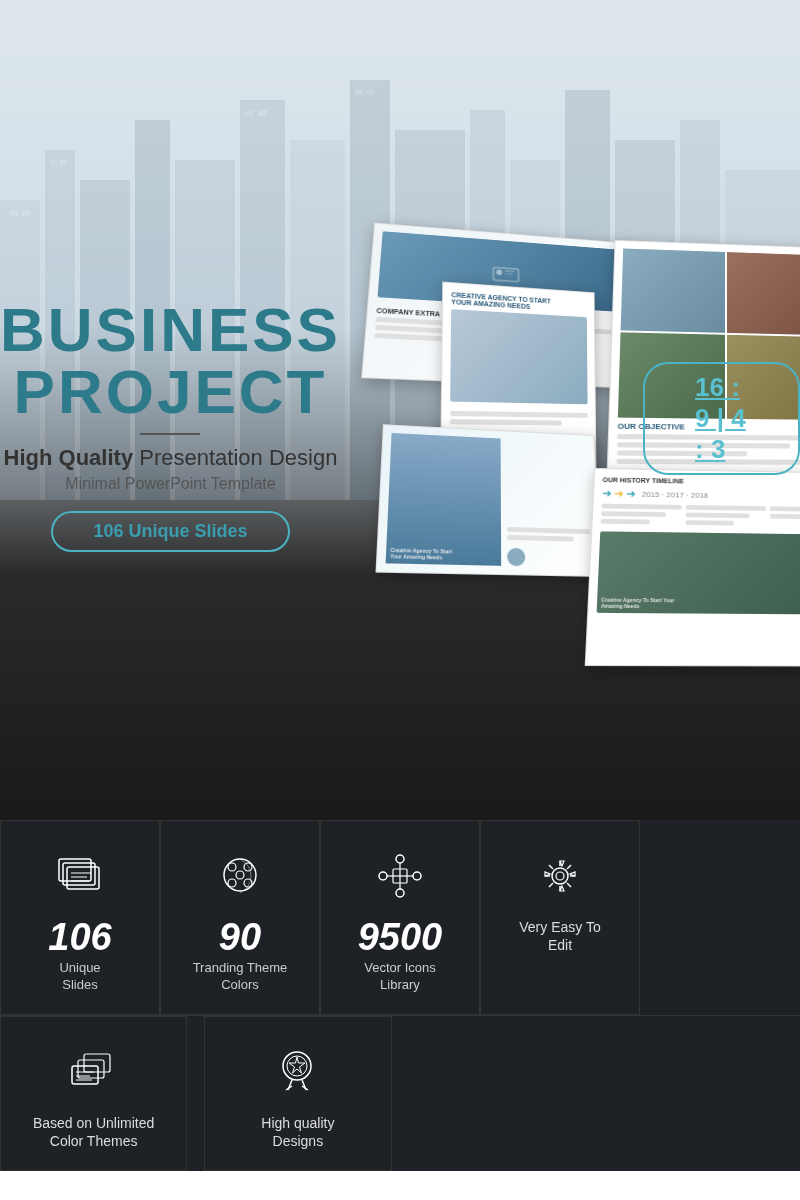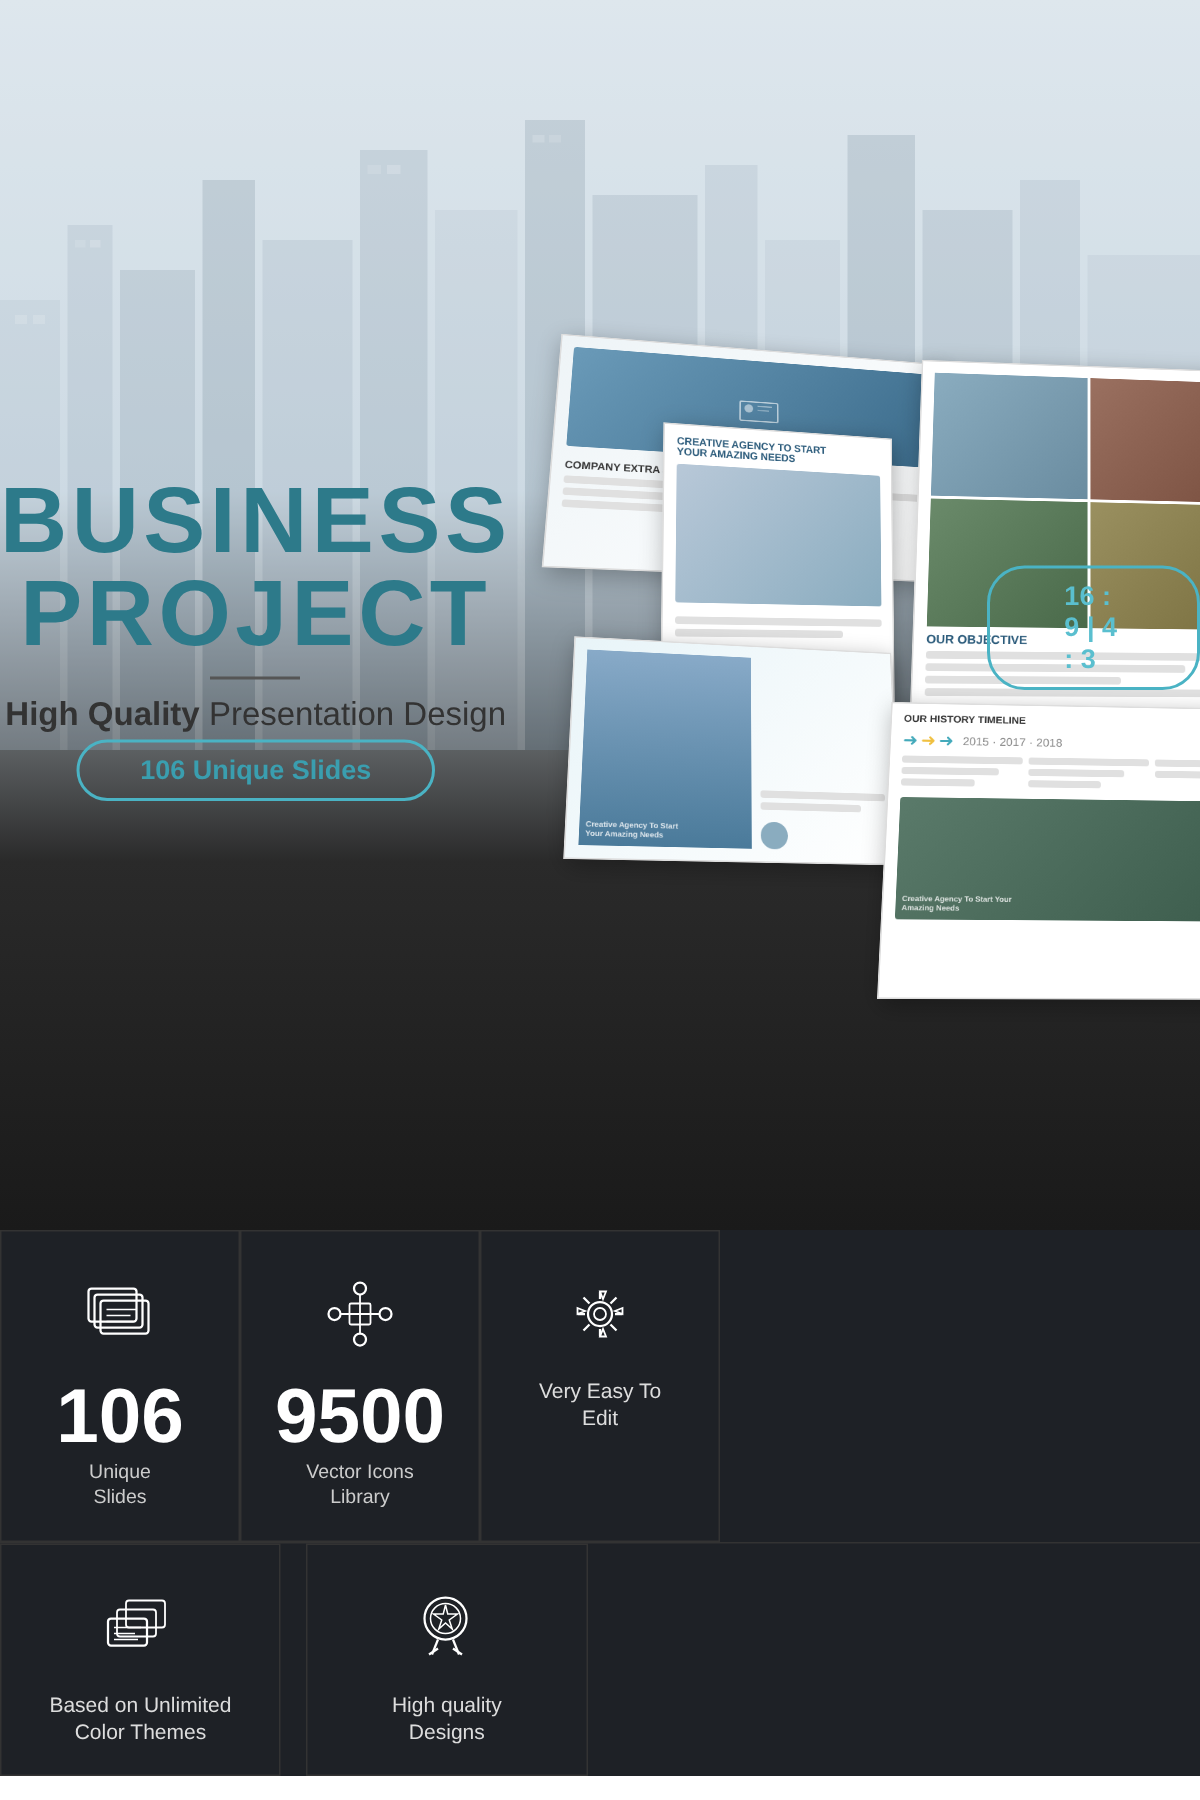--- a/index.html
+++ b/index.html
@@ -229,23 +229,24 @@
     
     .ratio-badge {
       position: relative;
       z-index: 2;
       display: inline-block;
       background: transparent;
       border: 2px solid #4ab3c4;
       border-radius: 25px;
       padding: 8px 50px;
       color: #5abfcf;
-      font-size: 18px;
+      font-size: 26px;
       font-weight: 700;
       margin-top: 16px;
+      text-decoration: underline;
     }
 
     
     .features-section {
       background: #1e2126;
       padding: 0;
     }
 
     .features-grid-top {
       display: grid;
@@ -281,25 +282,26 @@
 
     .feature-icon svg {
       width: 55px;
       height: 55px;
       stroke: #fff;
       fill: none;
       stroke-width: 1.5;
     }
 
     .feature-number {
-      font-size: 51px;
+      font-size: 38px;
       font-weight: 900;
       color: #fff;
       line-height: 1;
       margin-bottom: 4px;
+      font-style: italic;
     }
 
     .feature-label {
       font-size: 13px;
       color: #ccc;
       line-height: 1.3;
       text-align: center;
     }
 
     .feature-item-no-number .feature-label {
@@ -341,20 +343,21 @@
     <rect x="355" y="90" width="8" height="5" fill="rgba(255,255,255,0.25)"></rect>
     <rect x="366" y="90" width="8" height="5" fill="rgba(255,255,255,0.2)"></rect>
   </svg>
 
   <div class="header-area">
     <h1 class="main-title">BUSINESS PROJECT</h1>
     <div class="title-divider"></div>
     <div class="subtitle-line1">
       <strong>High Quality</strong><span> Presentation Design</span>
     </div>
+    <div class="subtitle-line2">Minimal PowerPoint Template</div>
     <div class="badge-slides">106 Unique Slides</div>
   </div>
 
   <div class="slides-preview">
 
     <div class="slide-card card-1">
       <div class="slide-inner">
         <div class="slide-photo" style="height:50%; background: linear-gradient(135deg, #6a9ab8 0%, #3a6a8a 100%);">
           <svg width="30" height="20" viewBox="0 0 30 20">
               <rect x="2" y="5" width="26" height="14" rx="1" stroke="rgba(255,255,255,0.6)" stroke-width="1" fill="none"></rect>
@@ -503,20 +506,35 @@
           <rect x="14" y="18" width="32" height="22" rx="2" stroke="white" stroke-width="1.5" fill="none"></rect>
           <line x1="18" y1="24" x2="38" y2="24" stroke="white" stroke-width="1"></line>
           <line x1="18" y1="28" x2="34" y2="28" stroke="white" stroke-width="1"></line>
           <line x1="18" y1="32" x2="36" y2="32" stroke="white" stroke-width="1"></line>
         </svg>
       </div>
       <div class="feature-number">106</div>
       <div class="feature-label">Unique<br>Slides</div>
     </div>
 
+    <div class="feature-item">
+      <div class="feature-icon">
+        <svg viewBox="0 0 55 55" xmlns="http://www.w3.org/2000/svg">
+          <circle cx="27" cy="26" r="16" stroke="white" stroke-width="1.5" fill="none"></circle>
+          <circle cx="19" cy="18" r="4" stroke="white" stroke-width="1.2" fill="none"></circle>
+          <circle cx="35" cy="18" r="4" stroke="white" stroke-width="1.2" fill="none"></circle>
+          <circle cx="19" cy="34" r="4" stroke="white" stroke-width="1.2" fill="none"></circle>
+          <circle cx="35" cy="34" r="4" stroke="white" stroke-width="1.2" fill="none"></circle>
+          <circle cx="27" cy="26" r="4" stroke="white" stroke-width="1.2" fill="none"></circle>
+          <path d="M27 10 Q38 16 38 27 Q38 38 27 44" stroke="white" stroke-width="1" fill="none" opacity="0.4"></path>
+        </svg>
+      </div>
+      <div class="feature-number">90</div>
+      <div class="feature-label">Tranding Theme<br>Colors</div>
+    </div>
 
     <div class="feature-item">
       <div class="feature-icon">
         <svg viewBox="0 0 55 55" xmlns="http://www.w3.org/2000/svg">
           <circle cx="10" cy="27" r="4" stroke="white" stroke-width="1.5" fill="none"></circle>
           <circle cx="44" cy="27" r="4" stroke="white" stroke-width="1.5" fill="none"></circle>
           <circle cx="27" cy="10" r="4" stroke="white" stroke-width="1.5" fill="none"></circle>
           <circle cx="27" cy="44" r="4" stroke="white" stroke-width="1.5" fill="none"></circle>
           <line x1="14" y1="27" x2="40" y2="27" stroke="white" stroke-width="1.2"></line>
           <line x1="27" y1="14" x2="27" y2="40" stroke="white" stroke-width="1.2"></line>

